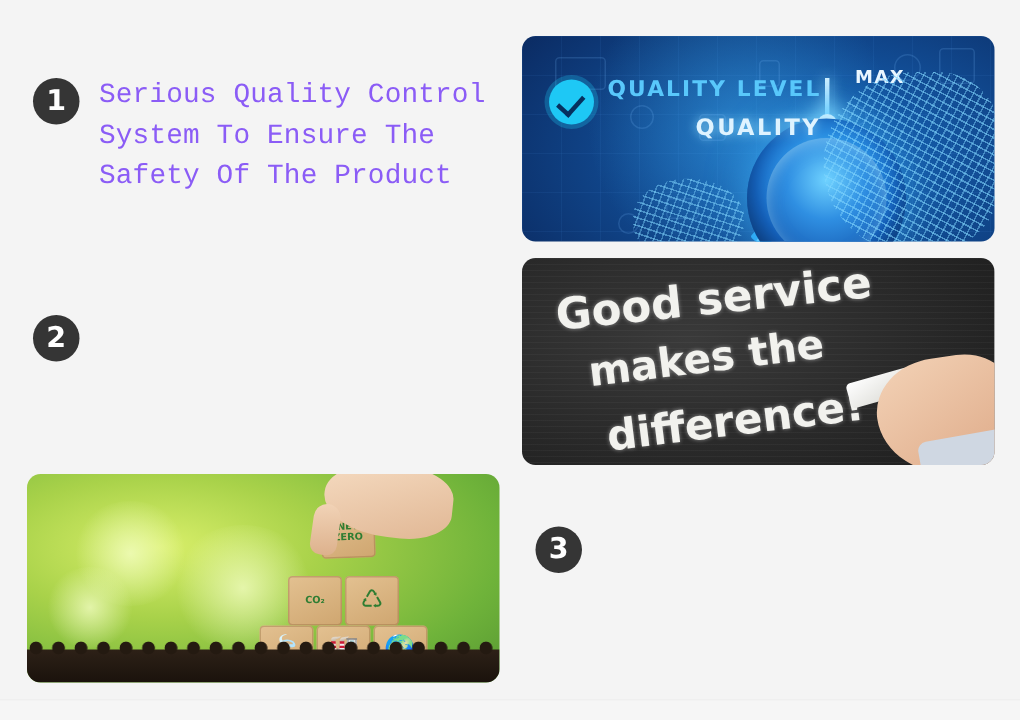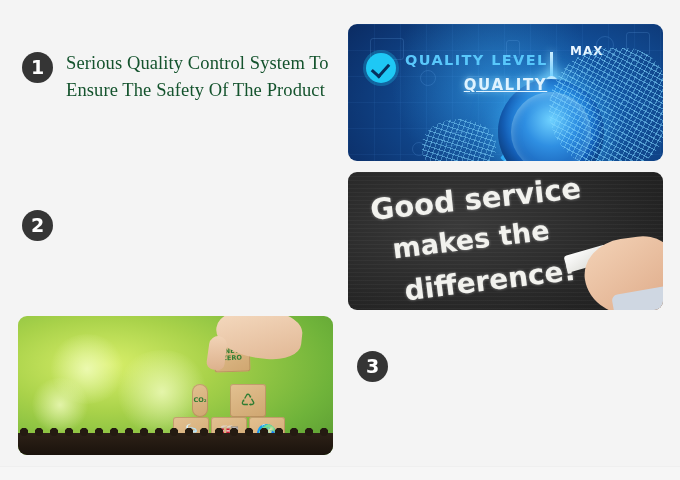--- a/index.html
+++ b/index.html
@@ -36,26 +36,26 @@
     background: #353535;
     color: #ffffff;
     font-size: 19px;
     font-weight: bold;
     line-height: 31px;
     text-align: center;
     font-family: "DejaVu Sans", sans-serif;
     margin-top: 2px;
   }
   .feature-title {
-    color: #14532d;
+    color: #8b5cf6;
     font-size: 18.5px;
     line-height: 27px;
     font-weight: 300;
     letter-spacing: .1px;
-    font-family: Liberation Serif, serif;
+    font-family: Liberation Mono, monospace;
     max-width: 265px;
   }
 
   
   .photo {
     position: absolute;
     border-radius: 9px;
     overflow: hidden;
     padding-left: 33px;
   }
@@ -119,21 +119,20 @@
     content:""; position:absolute; left:13px; top:13px; right:13px; bottom:13px;
     border-radius:50%;
     background: radial-gradient(circle at 50% 35%, #6fd2ff 0%, #2f8fe2 40%, #0e4ba3 100%);
     box-shadow: inset 0 3px 10px rgba(180,235,255,.5);
   }
   .p1 .knob-text {
     position:absolute; left:0; right:0; top:52px; text-align:center;
     color:#dff3ff; font-size:15px; font-weight:bold; letter-spacing:1.6px;
     font-family:"DejaVu Sans", sans-serif; z-index:3;
     text-shadow: 0 0 7px rgba(150,225,255,.9);
-    text-decoration: underline;
   }
   .p1 .pointer {
     position:absolute; left: 202px; top: 28px;
     width: 3px; height: 34px; background: linear-gradient(#cdefff,#5fc4ff);
     box-shadow: 0 0 9px rgba(150,225,255,.95);
   }
   .p1 .pointer-dot {
     position:absolute; left:197px; top:52px; width:13px; height:13px; border-radius:50%;
     background:#dff6ff; box-shadow:0 0 14px 5px rgba(140,225,255,.85);
   }
@@ -225,21 +224,21 @@
   .block {
     position:absolute;
     background: linear-gradient(155deg,#e3c191,#cfa670);
     border-radius: 3px;
     box-shadow: inset 0 0 0 1px rgba(140,100,55,.35);
     color:#2e7d32;
     display:flex; align-items:center; justify-content:center;
     font-family:"DejaVu Sans", sans-serif;
   }
   .p3 .blk-net  { left: 196px; top: 22px;  width: 36px; height: 34px; transform: rotate(-2deg); }
-  .p3 .blk-co2  { left: 174px; top: 68px;  width: 16px; height: 33px; border-radius: 14px; }
+  .p3 .blk-co2  { left: 174px; top: 68px;  width: 36px; height: 33px; }
   .p3 .blk-rec  { left: 212px; top: 68px;  width: 36px; height: 33px; }
   .p3 .blk-leaf { left: 155px; top: 101px; width: 36px; height: 32px; }
   .p3 .blk-fact { left: 193px; top: 101px; width: 36px; height: 32px; }
   .p3 .blk-erth { left: 231px; top: 101px; width: 36px; height: 32px; }
   .blk-label { font-size: 6.5px; font-weight: bold; line-height:7px; text-align:center; }
   .glyph { font-size: 17px; line-height: 17px; }
   .p3 .hand {
     position:absolute; left: 198px; top: -6px;
     width: 86px; height: 48px; border-radius: 46% 40% 38% 52%;
     background: linear-gradient(160deg,#f6dcc2,#e0b693);

